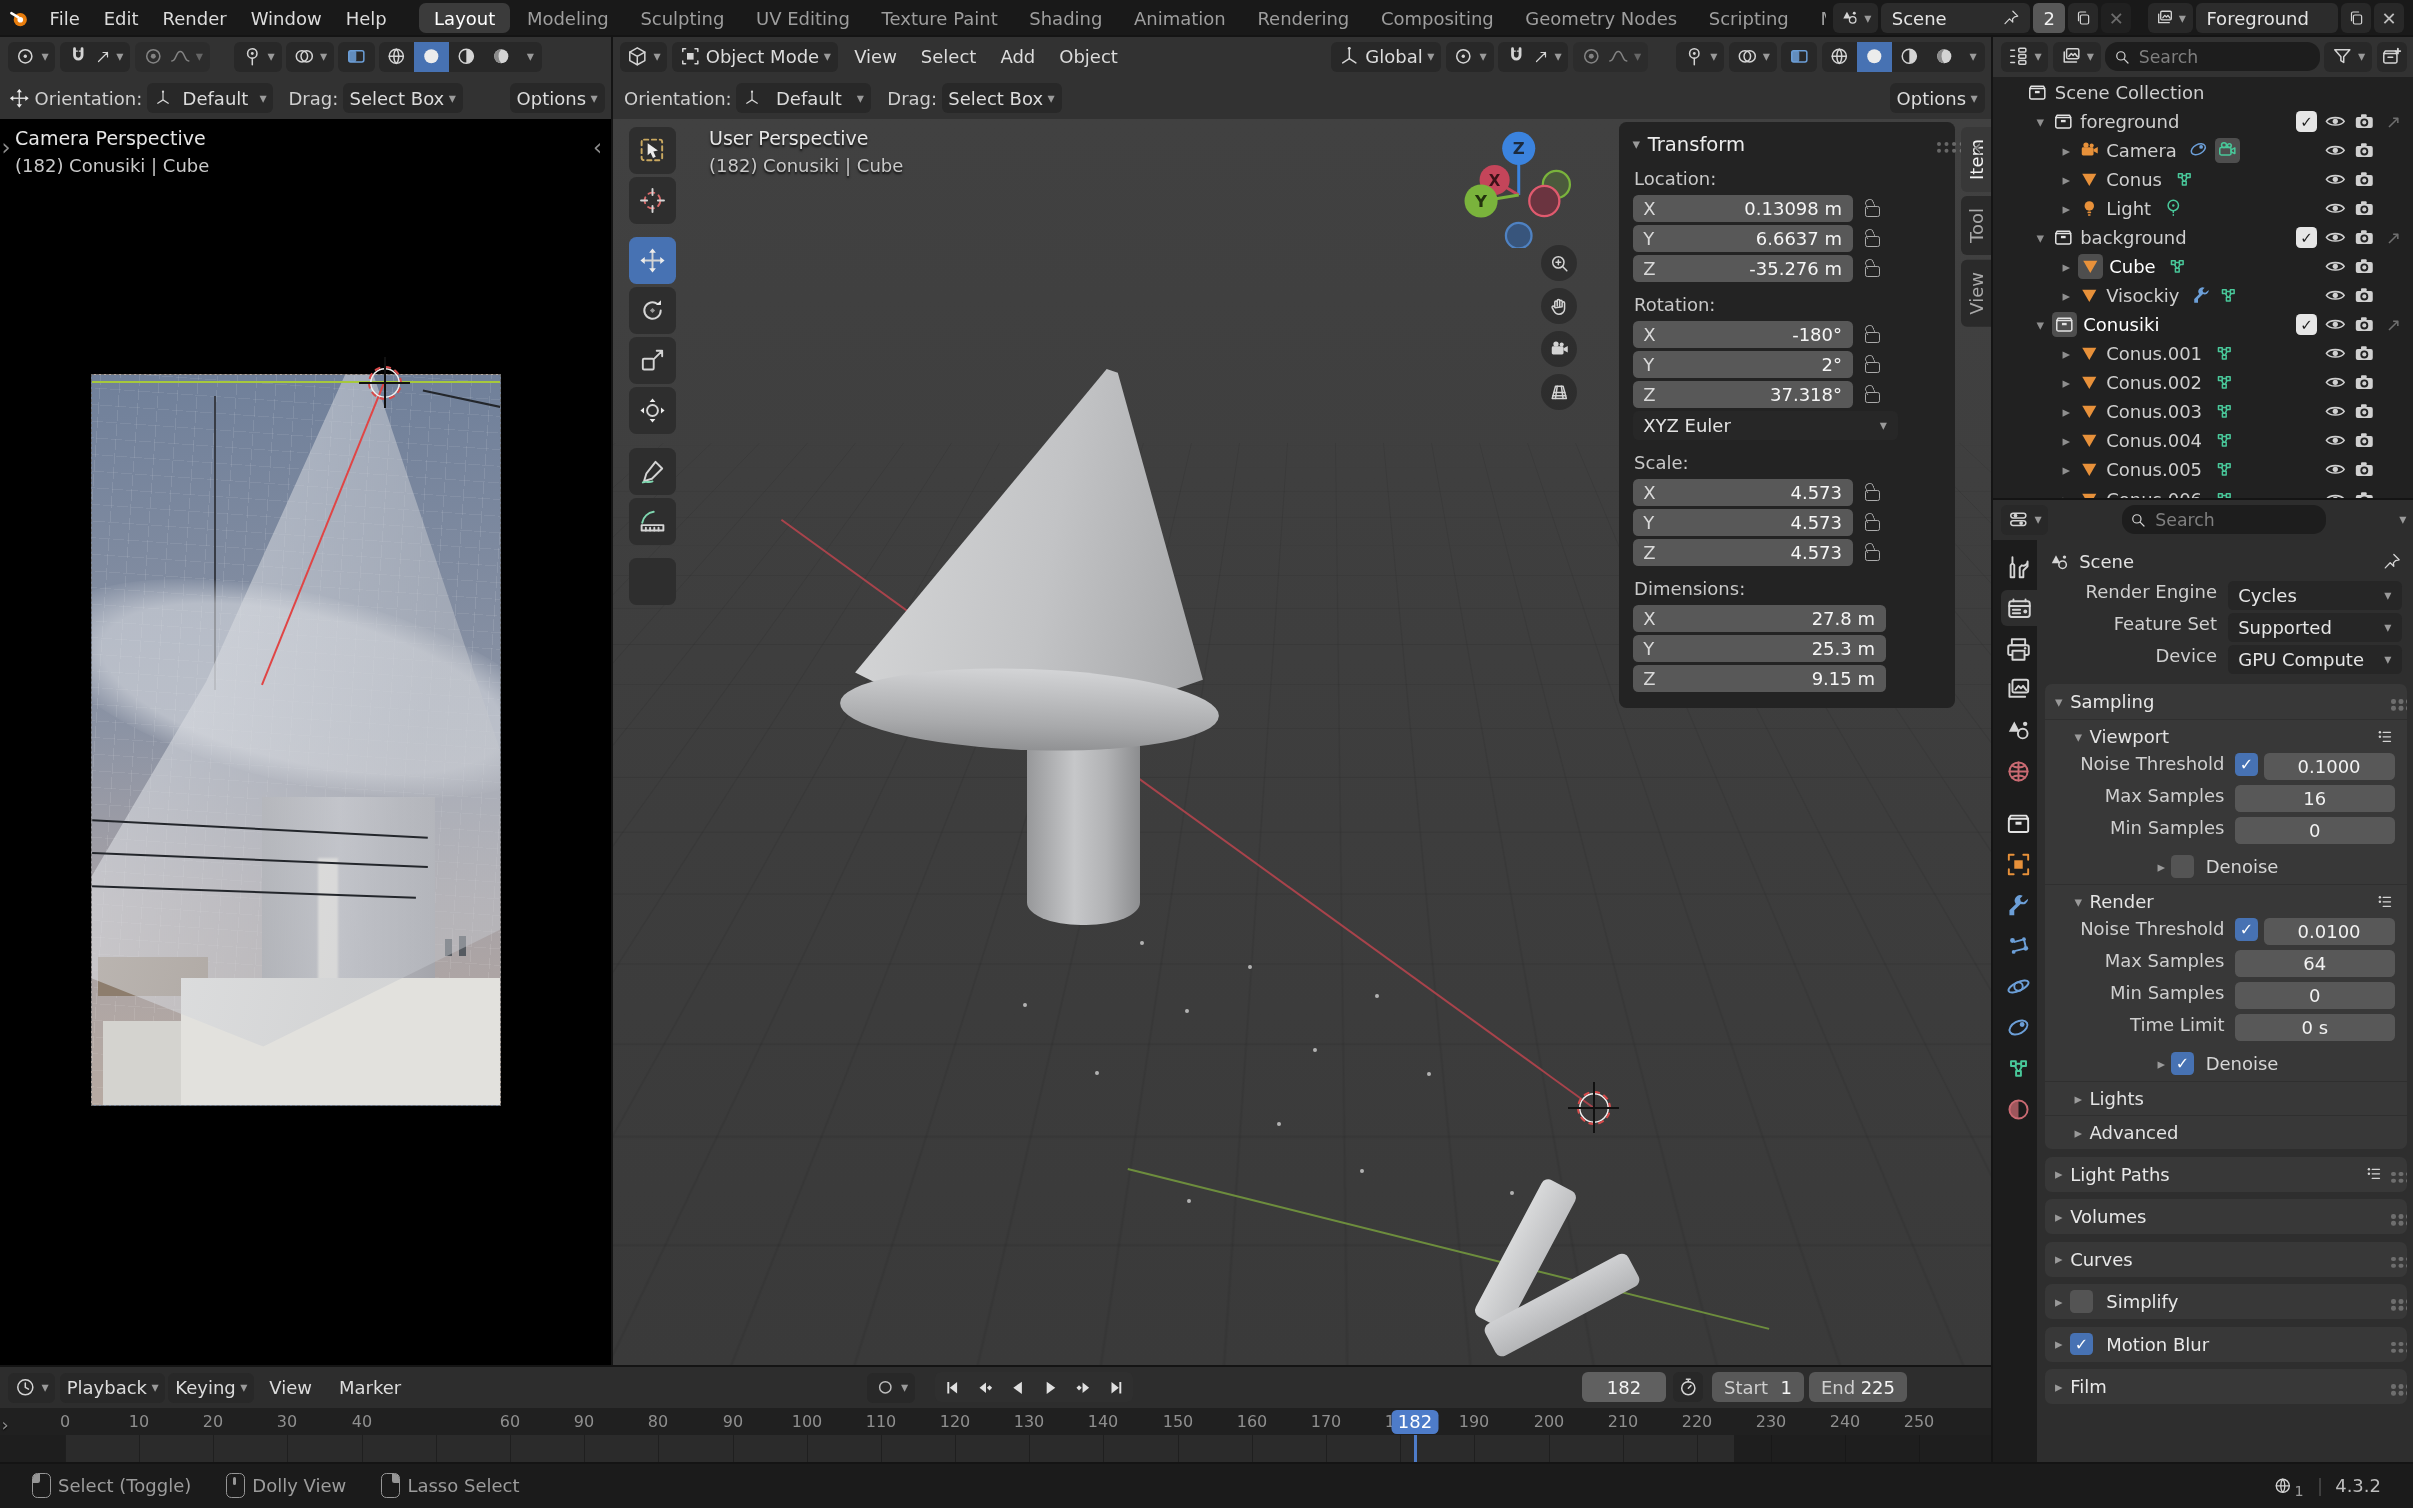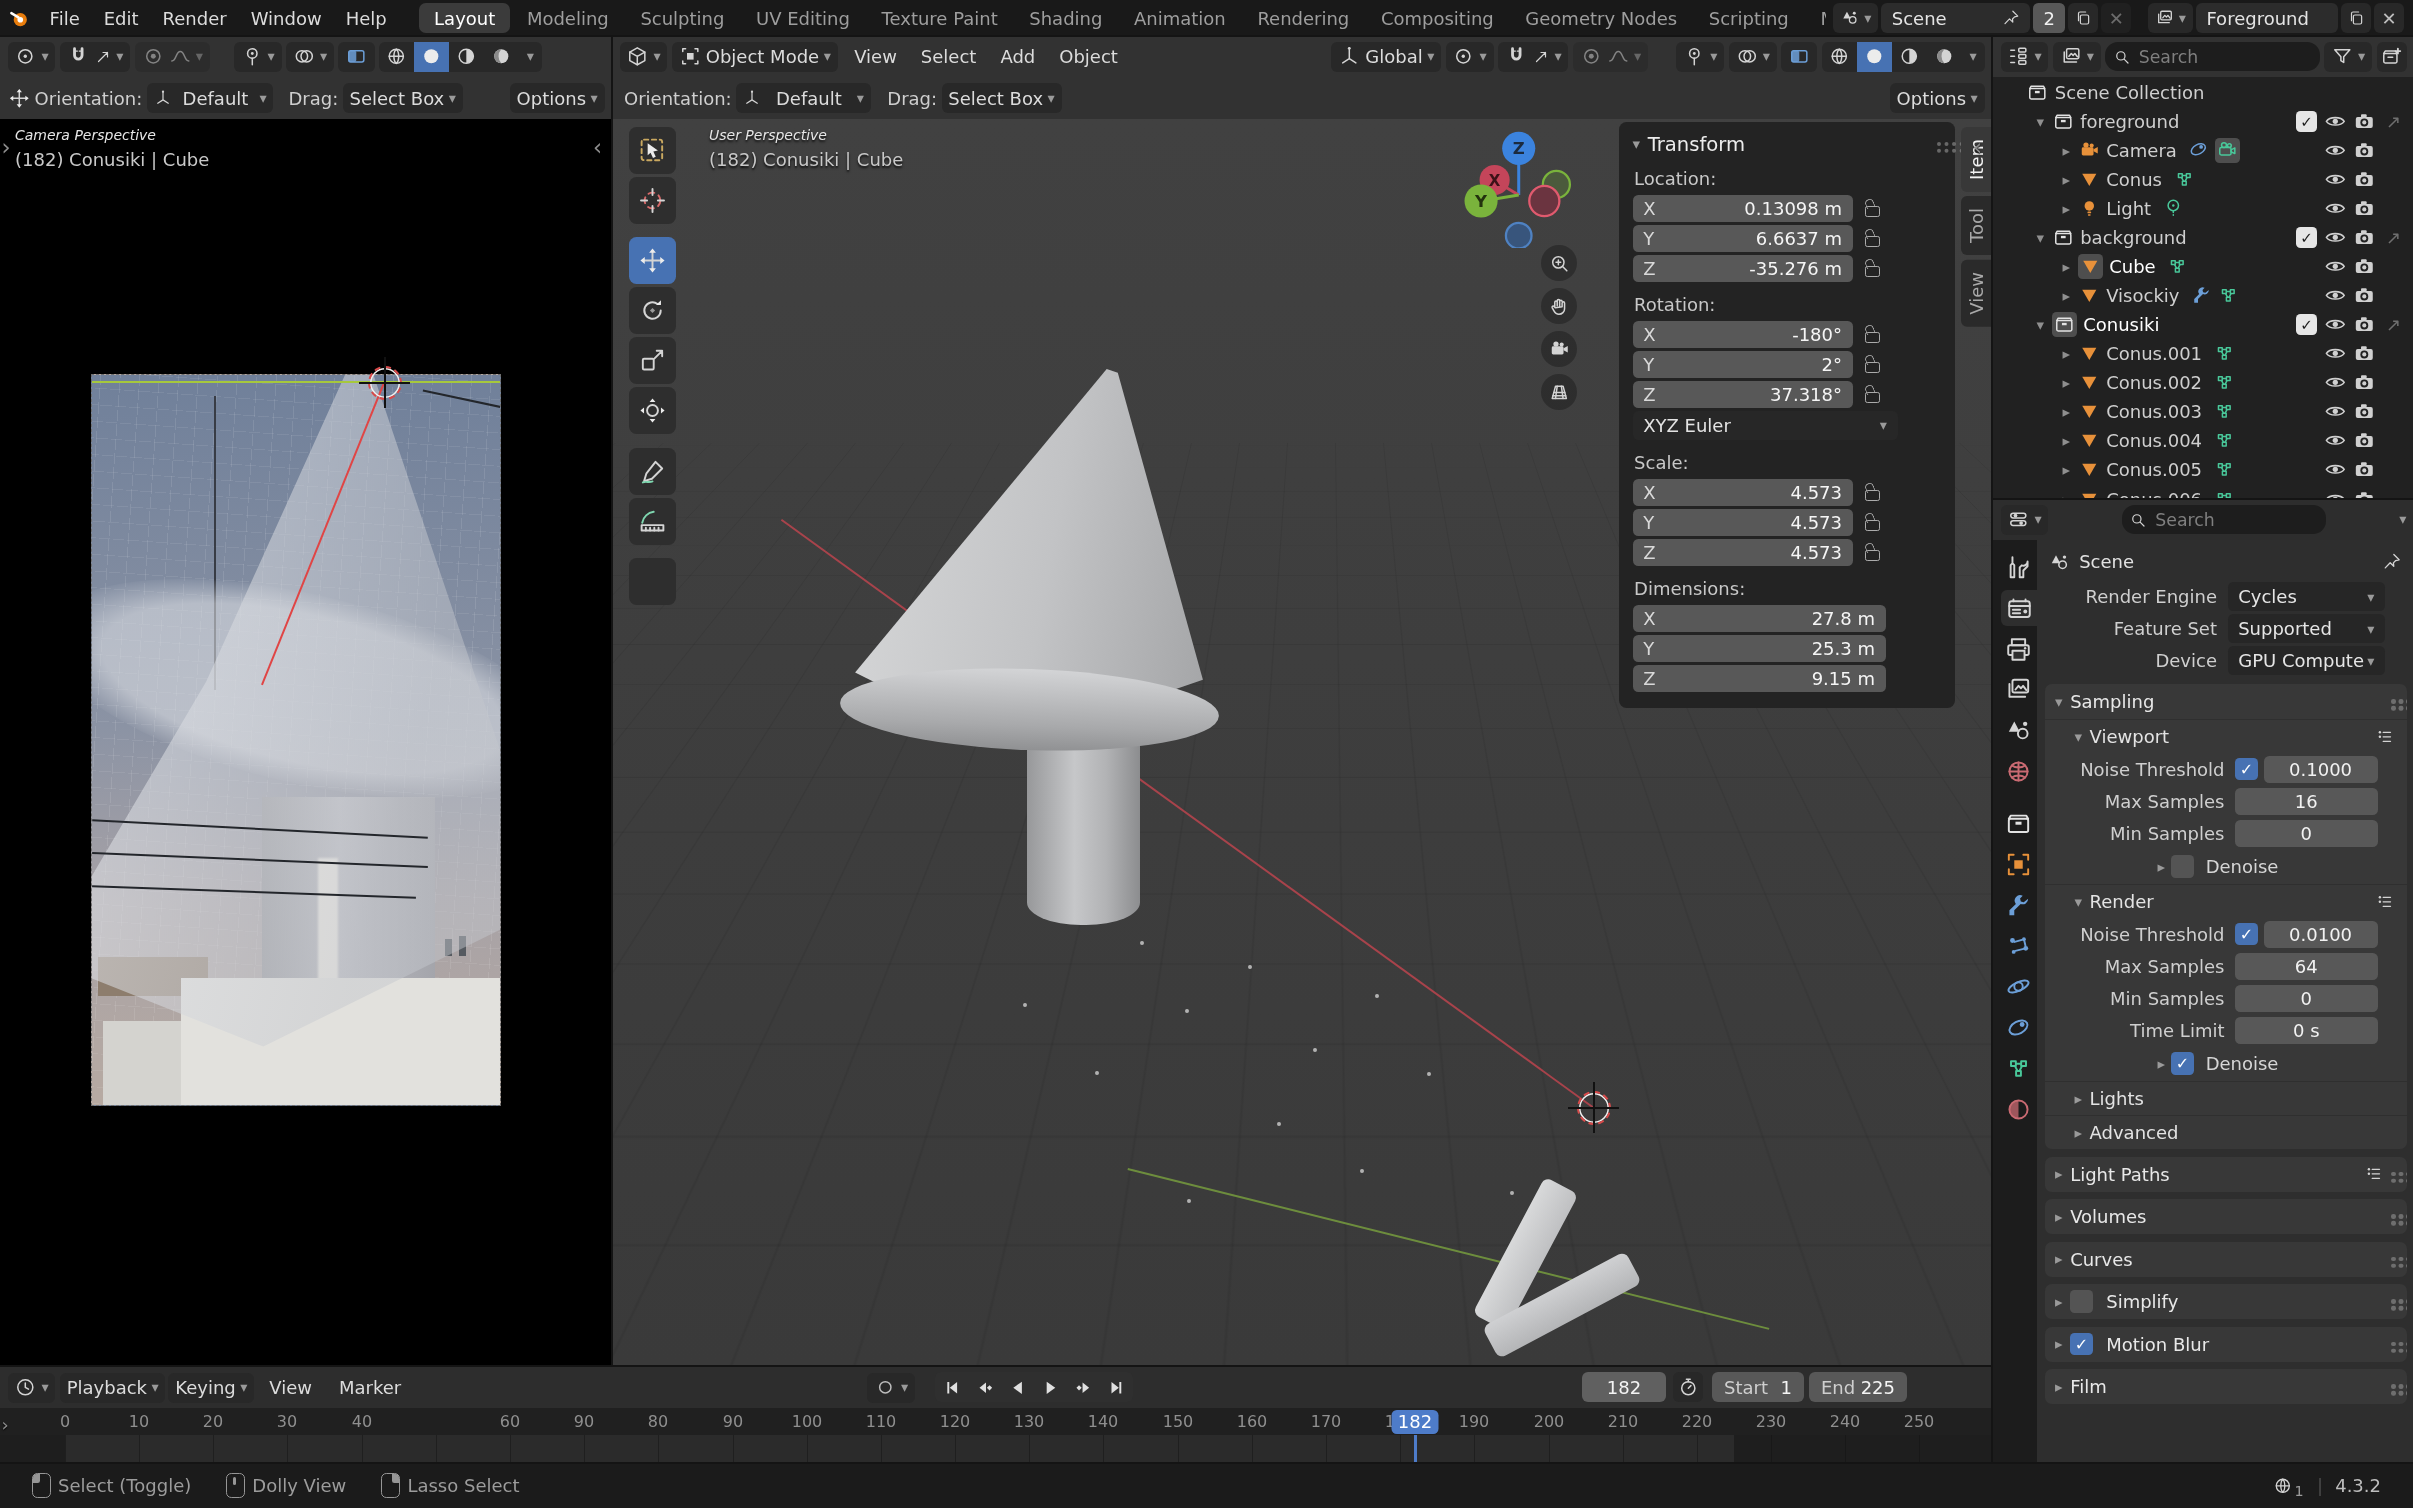--- a/index.html
+++ b/index.html
@@ -41,21 +41,21 @@
   .tb-right{display:flex;align-items:center;gap:3px;margin-left:7.5px;}
   .namefield{display:inline-flex;align-items:center;gap:6px;background:#2c2c2c;border-radius:6px;
              height:30px;padding:0 10.6px;color:#e4e4e4;}
   .badge{background:#585858;border-radius:5.3px;height:30px;min-width:32px;display:inline-flex;
          align-items:center;justify-content:center;color:#f0f0f0;}
   .chip.sq{width:30px;justify-content:center;padding:0;}
   .xmark{color:#bdbdbd;font-size:18px;}
   
   .hdr{background:#323232;display:flex;align-items:center;box-sizing:border-box;padding:0 7.5px;gap:4.5px;}
   .vsep{position:absolute;background:#141414;}
-  .overlay-t1{font-size:14px;color:#e6e6e6;text-shadow:0 1.5px 2.3px rgba(0,0,0,.85);font-style:italic;}
+  .overlay-t1{font-size:19px;color:#e6e6e6;text-shadow:0 1.5px 2.3px rgba(0,0,0,.85);}
   .overlay-t2{font-size:18px;color:#c9c9c9;text-shadow:0 1.5px 2.3px rgba(0,0,0,.85);}
   .edgearrow{color:#8d8d8d;font-size:22.6px;text-shadow:0 0.8px 1.5px #000;}
   
   #vp-scene{left:612px;top:119px;width:1380px;height:1247px;overflow:hidden;
             background:linear-gradient(180deg,#414141,#3a3a3a);}
   .floor{position:absolute;left:-189px;top:324px;width:1810px;height:1207px;
          background:repeating-linear-gradient(0deg,rgba(0,0,0,.18) 0 1.5px,transparent 1.5px 48px),
                     repeating-linear-gradient(90deg,rgba(0,0,0,.18) 0 1.5px,transparent 1.5px 48px);
          transform:perspective(1207px) rotateX(64deg);transform-origin:50% 0;opacity:.45;}
   .axis{position:absolute;height:2.3px;transform-origin:0 0;}
@@ -110,21 +110,21 @@
   .excl{color:#6f6f6f;font-size:18px;}
   
   #props{left:1993px;top:499px;width:421px;height:964px;background:#2e2e2e;overflow:hidden;}
   #props .hdr{height:41px;background:#2d2d2d;}
   .tabcol{position:absolute;left:0;top:41px;width:44px;height:923px;background:#1c1c1c;}
   .ptab{position:absolute;left:6px;width:38px;height:36px;display:flex;align-items:center;
         justify-content:center;border-radius:6px 0 0 6px;}
   .ptab.on{background:#2e2e2e;left:7.5px;}
   .pcontent{position:absolute;left:44px;top:41px;width:377px;}
   .crumb{display:flex;align-items:center;gap:9px;padding:10.6px 12px 7.5px 10.6px;color:#e2e2e2;}
-  .prow{display:flex;align-items:center;height:32px;padding-right:29px;}
+  .prow{display:flex;align-items:flex-start;height:32px;padding-right:12px;}
   .prow .lab{width:180px;text-align:right;padding-right:10.6px;color:#cfcfcf;flex:none;white-space:nowrap;}
   .pval{flex:1;background:#585858;border-radius:5.3px;height:27px;display:flex;align-items:center;
         justify-content:center;color:#f2f2f2;}
   .penum{flex:1;background:#262626;border-radius:5.3px;height:29px;display:flex;align-items:center;
          justify-content:space-between;padding:0 10.6px;color:#e6e6e6;}
   .ckb{width:22.6px;height:22.6px;border-radius:4.5px;background:#545454;margin-right:6px;flex:none;
        display:flex;align-items:center;justify-content:center;color:#fff;font-size:16px;}
   .ckb.on{background:#4772b3;}
   .panel{background:#383838;border-radius:6.8px;margin:7.5px 7.5px 0 7.5px;overflow:hidden;}
   .panel-h{display:flex;align-items:center;gap:7.5px;height:35px;padding:0 10.6px;color:#e8e8e8;}

